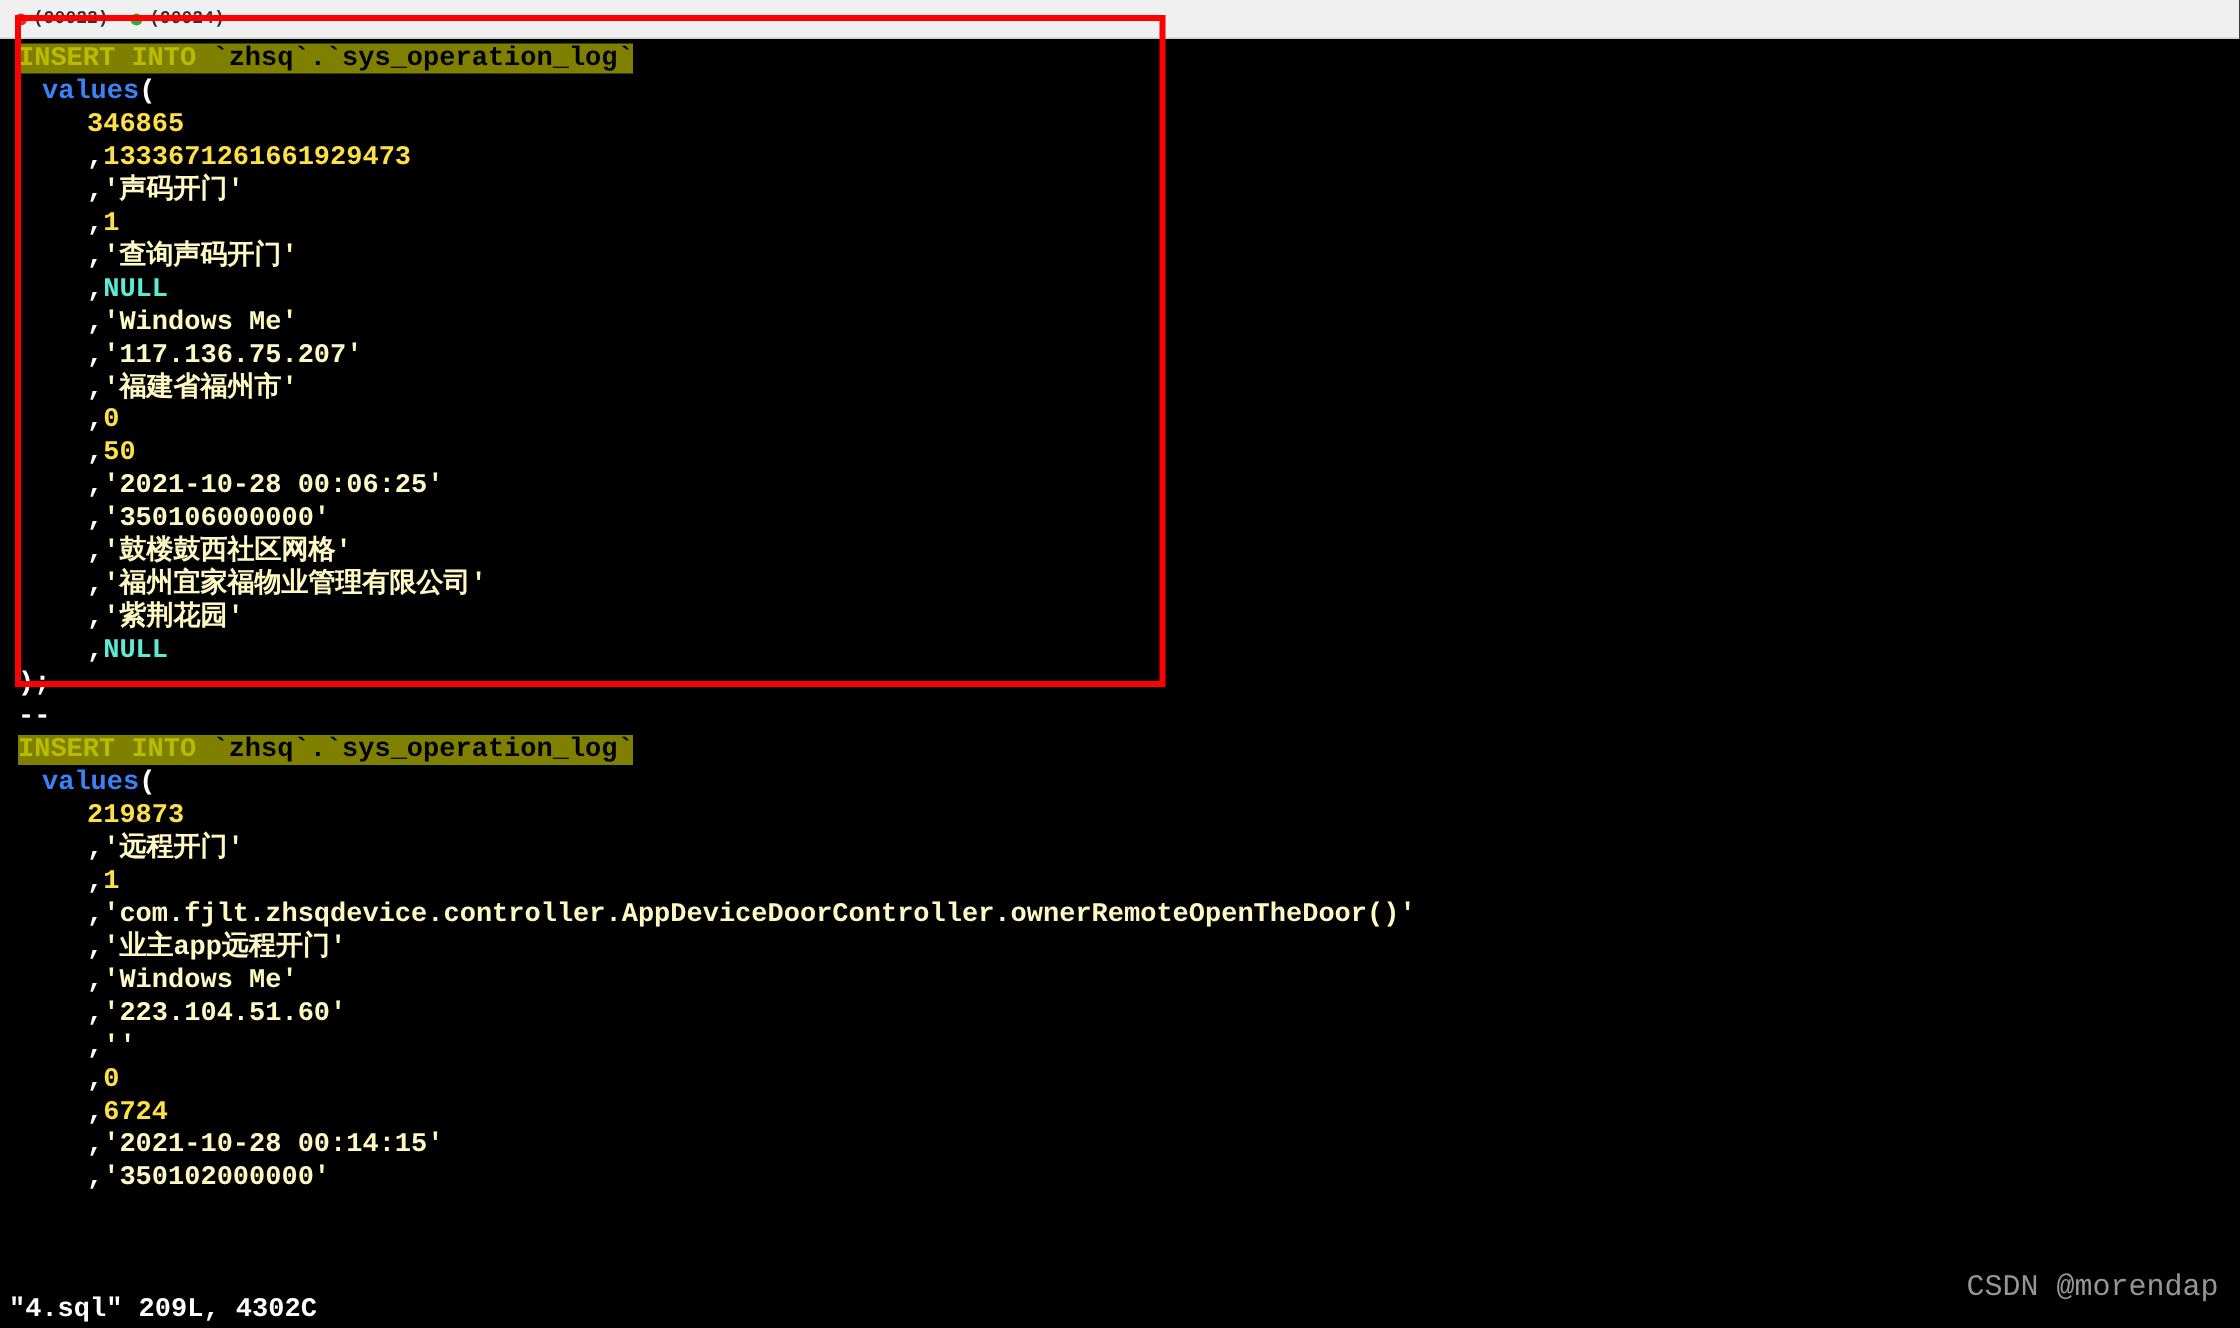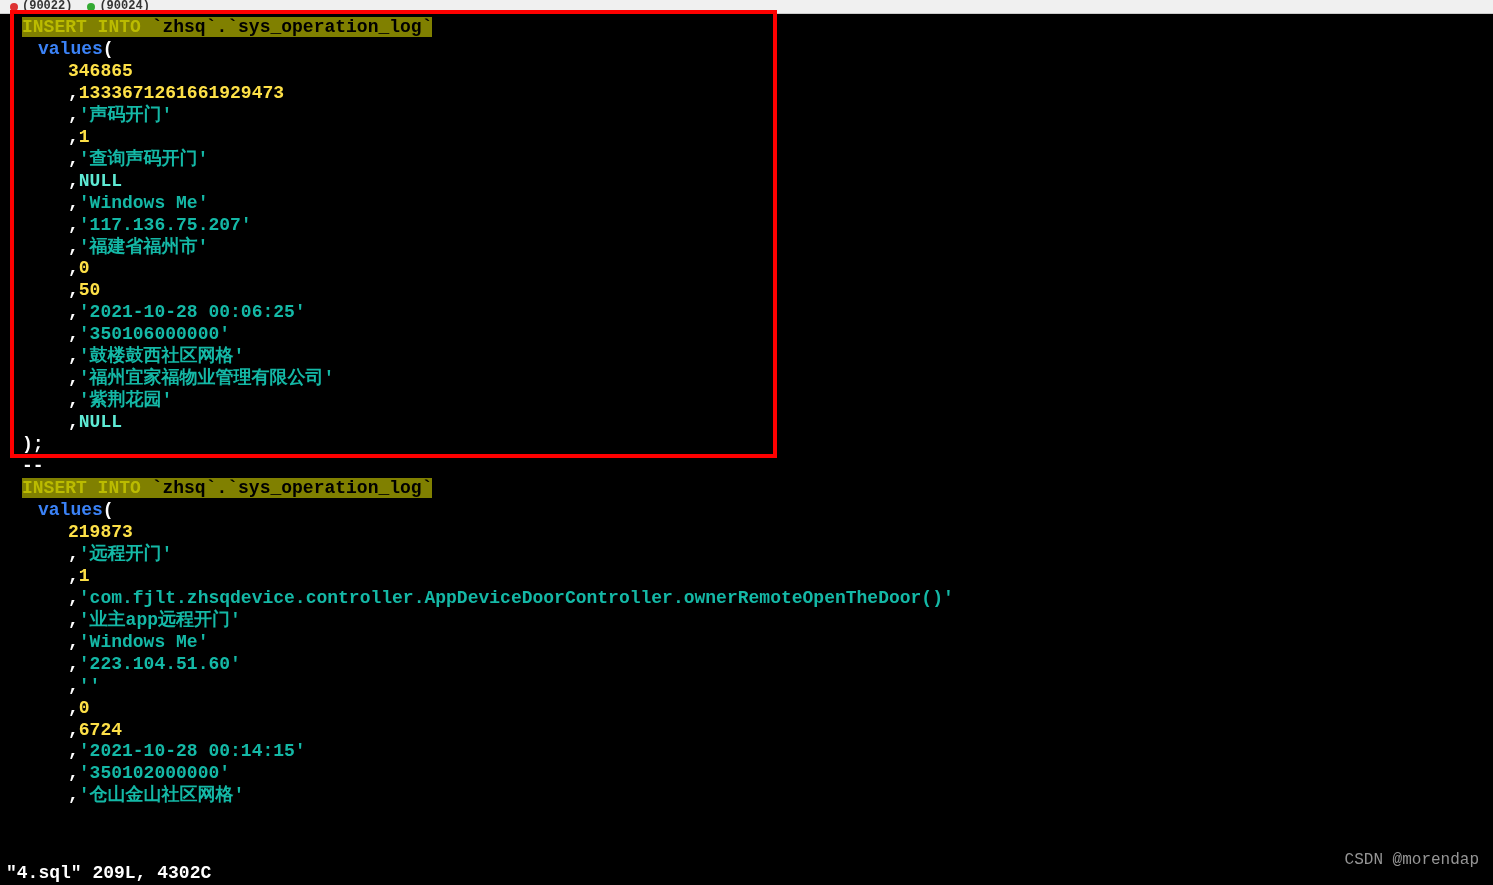--- a/index.html
+++ b/index.html
@@ -13,21 +13,21 @@
       font-size: 18px;
       font-weight: bold;
       line-height: 1.22;
       width: 1493px;
       height: 885px;
       overflow: hidden;
       position: relative;
     }
     .tab-bar {
       background: #f0f0f0;
-      height: 14px;
+      height: 26px;
       display: flex;
       align-items: center;
       padding: 0 10px;
       color: #333;
       font-size: 12px;
       overflow: hidden;
       border-bottom: 1px solid #ccc;
     }
     .tab-item {
       display: inline-flex;
@@ -36,21 +36,21 @@
     }
     .tab-dot {
       width: 8px;
       height: 8px;
       border-radius: 50%;
       margin-right: 4px;
     }
     .tab-dot.red { background: #dd3333; }
     .tab-dot.green { background: #33aa33; }
     .terminal {
-      padding-left: 22px;
+      padding-left: 12px;
       padding-top: 3px;
       color: #ffffff;
     }
     .highlight-box {
       border: 4px solid #ff0000;
       position: absolute;
       top: 10px;
       left: 10px;
       width: 767px;
       height: 448px;
@@ -68,38 +68,38 @@
     .kw-values {
       color: #3b82f6;
     }
     .kw-null {
       color: #5eead4;
     }
     .punct {
       color: #ffffff;
     }
     .str {
-      color: #14b8a6;
+      color: #fef9c3;
     }
     .num {
       color: #fde047;
     }
     .status-line {
       position: absolute;
       bottom: 0;
       left: 6px;
       color: #ffffff;
       font-weight: bold;
     }
     .watermark {
       position: absolute;
       bottom: 14px;
       right: 14px;
       color: #bbbbbb;
-      font-size: 16px;
+      font-size: 20px;
       font-weight: normal;
       opacity: 0.8;
     }
     .line {
       white-space: pre;
     }
     .indent1 { padding-left: 16px; }
     .indent2 { padding-left: 46px; }
     .cursor-line {
       color: #ffffff;
@@ -154,18 +154,17 @@
   <div class="line indent2"><span class="punct">,</span><span class="num">1</span></div>
   <div class="line indent2"><span class="punct">,</span><span class="str">'com.fjlt.zhsqdevice.controller.AppDeviceDoorController.ownerRemoteOpenTheDoor()'</span></div>
   <div class="line indent2"><span class="punct">,</span><span class="str">'业主app远程开门'</span></div>
   <div class="line indent2"><span class="punct">,</span><span class="str">'Windows Me'</span></div>
   <div class="line indent2"><span class="punct">,</span><span class="str">'223.104.51.60'</span></div>
   <div class="line indent2"><span class="punct">,</span><span class="str">''</span></div>
   <div class="line indent2"><span class="punct">,</span><span class="num">0</span></div>
   <div class="line indent2"><span class="punct">,</span><span class="num">6724</span></div>
   <div class="line indent2"><span class="punct">,</span><span class="str">'2021-10-28 00:14:15'</span></div>
   <div class="line indent2"><span class="punct">,</span><span class="str">'350102000000'</span></div>
-  <div class="line indent2"><span class="punct">,</span><span class="str">'仓山金山社区网格'</span></div>
 
 </div>
 
 <div class="status-line">"4.sql" 209L, 4302C</div>
 <div class="watermark">CSDN @morendap</div>
 
 </body></html>

